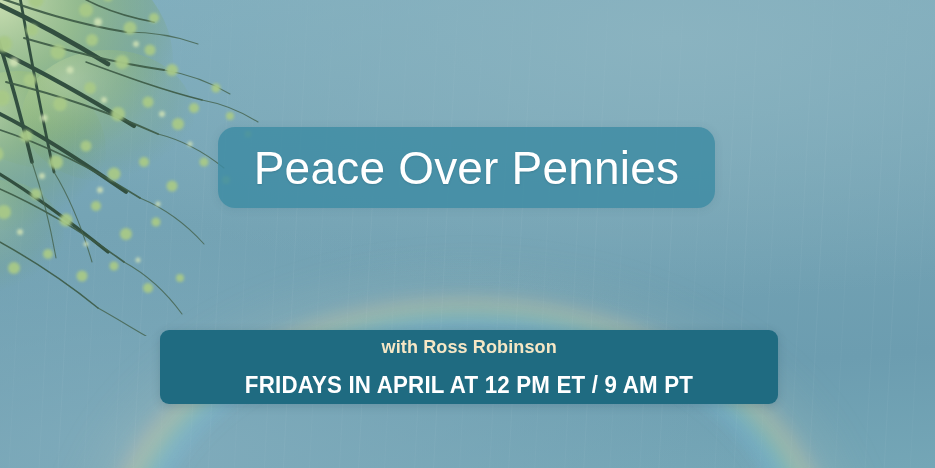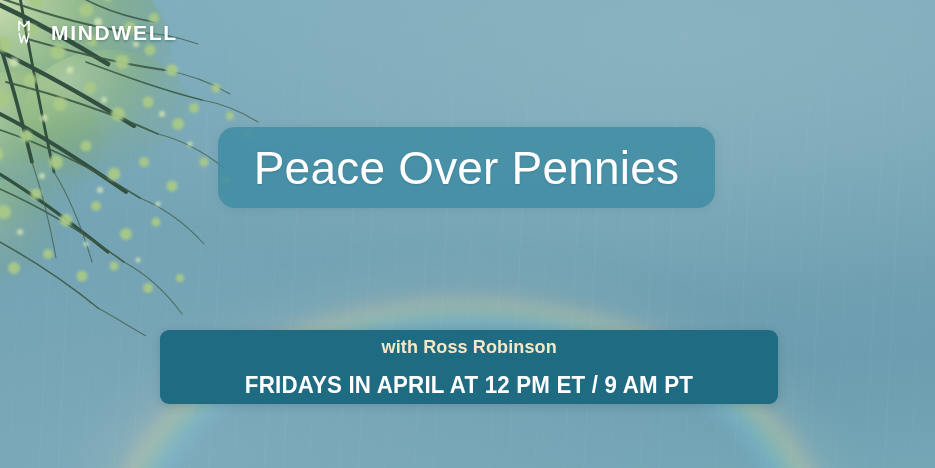--- a/index.html
+++ b/index.html
@@ -306,31 +306,20 @@
         <circle cx="142" cy="224" r="3"></circle>
           <circle cx="200" cy="238" r="2.5"></circle>
         <circle cx="62" cy="266" r="3"></circle>
           <circle cx="128" cy="278" r="2.5"></circle>
         <circle cx="180" cy="294" r="2.5"></circle>
           <circle cx="232" cy="178" r="2.5"></circle>
       </g>
     </svg>
   </div>
 
-  <div class="brand">
-    <span class="brand-mark">
-      <svg viewBox="0 0 26 30" xmlns="http://www.w3.org/2000/svg" aria-hidden="true">
-        <g fill="none" stroke="#ffffff" stroke-width="1.5" stroke-linejoin="round" stroke-linecap="round">
-          <path d="M3 13.2 L3 4.2 L8 9.6 L13 4.2 L13 13.2"></path>
-          <path d="M3.2 16.4 L5.4 25.8 L8 18.6 L10.6 25.8 L12.8 16.4"></path>
-        </g>
-      </svg>
-    </span>
-    <span class="brand-name">MINDWELL</span>
-  </div>
 
   <div class="title-banner">
     <span class="title-text">Peace Over Pennies</span>
   </div>
 
   <div class="info-banner">
     <span class="host-line">with Ross Robinson</span>
     <span class="when-line">FRIDAYS IN APRIL AT 12 PM  ET / 9 AM PT</span>
   </div>
 

